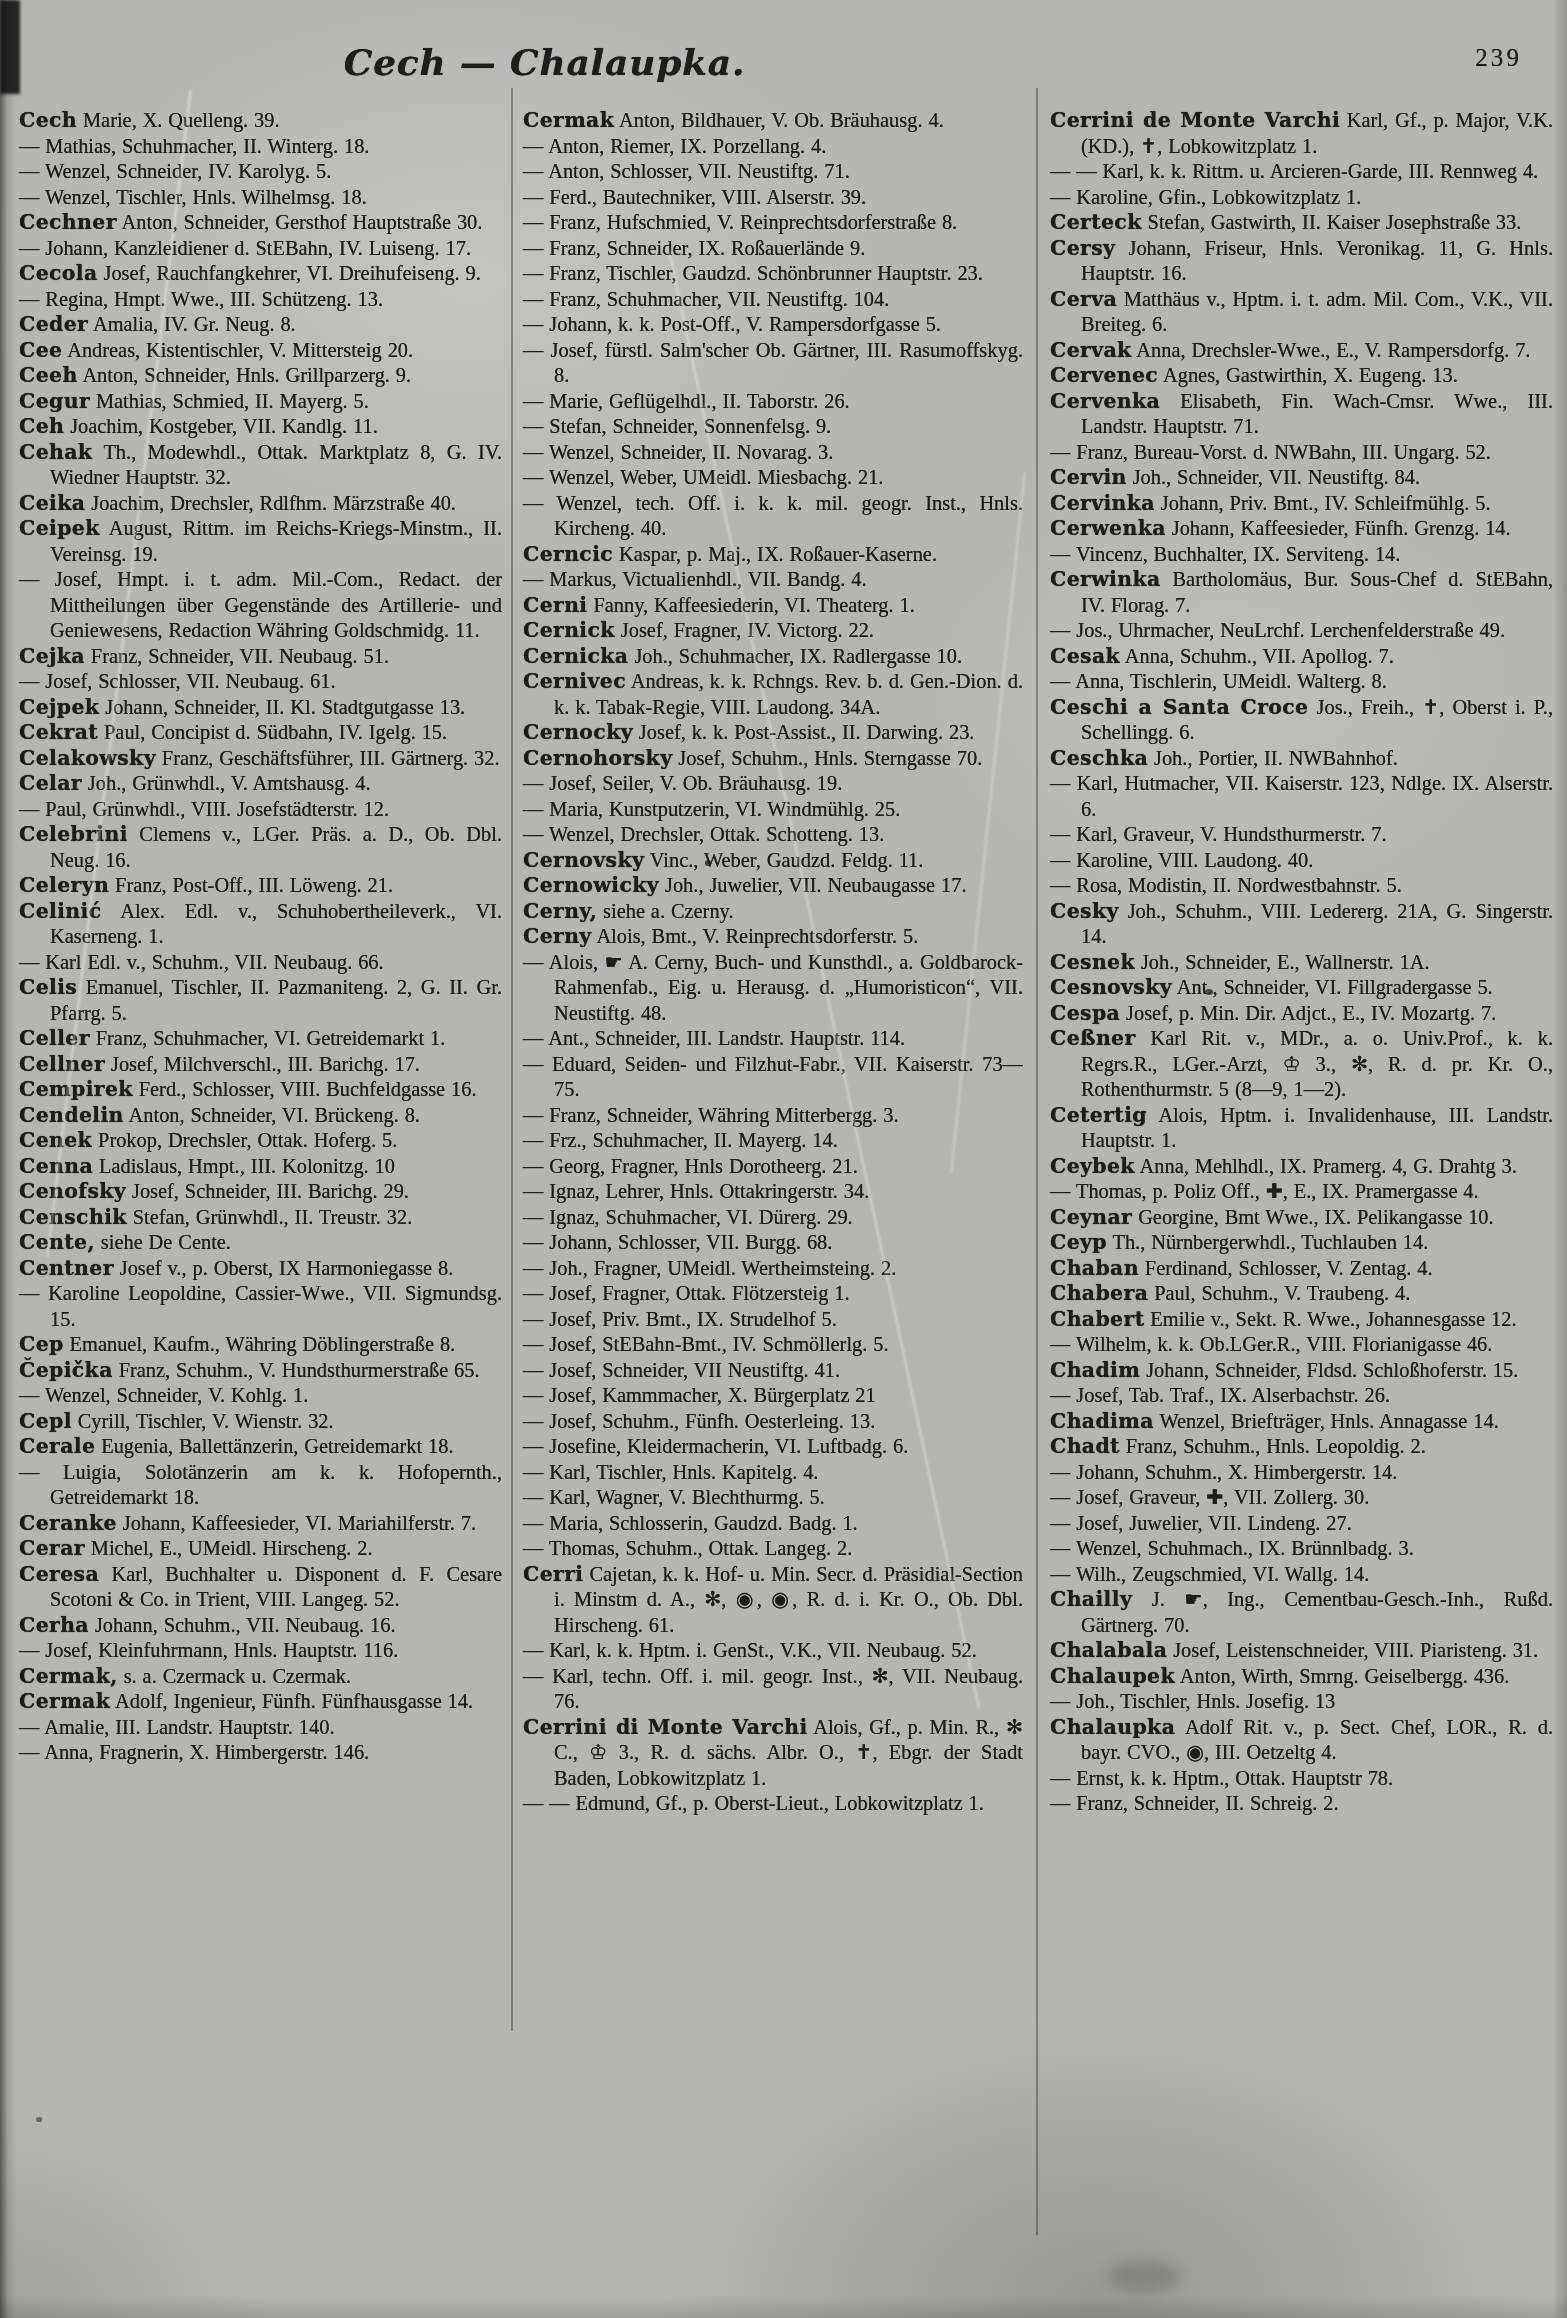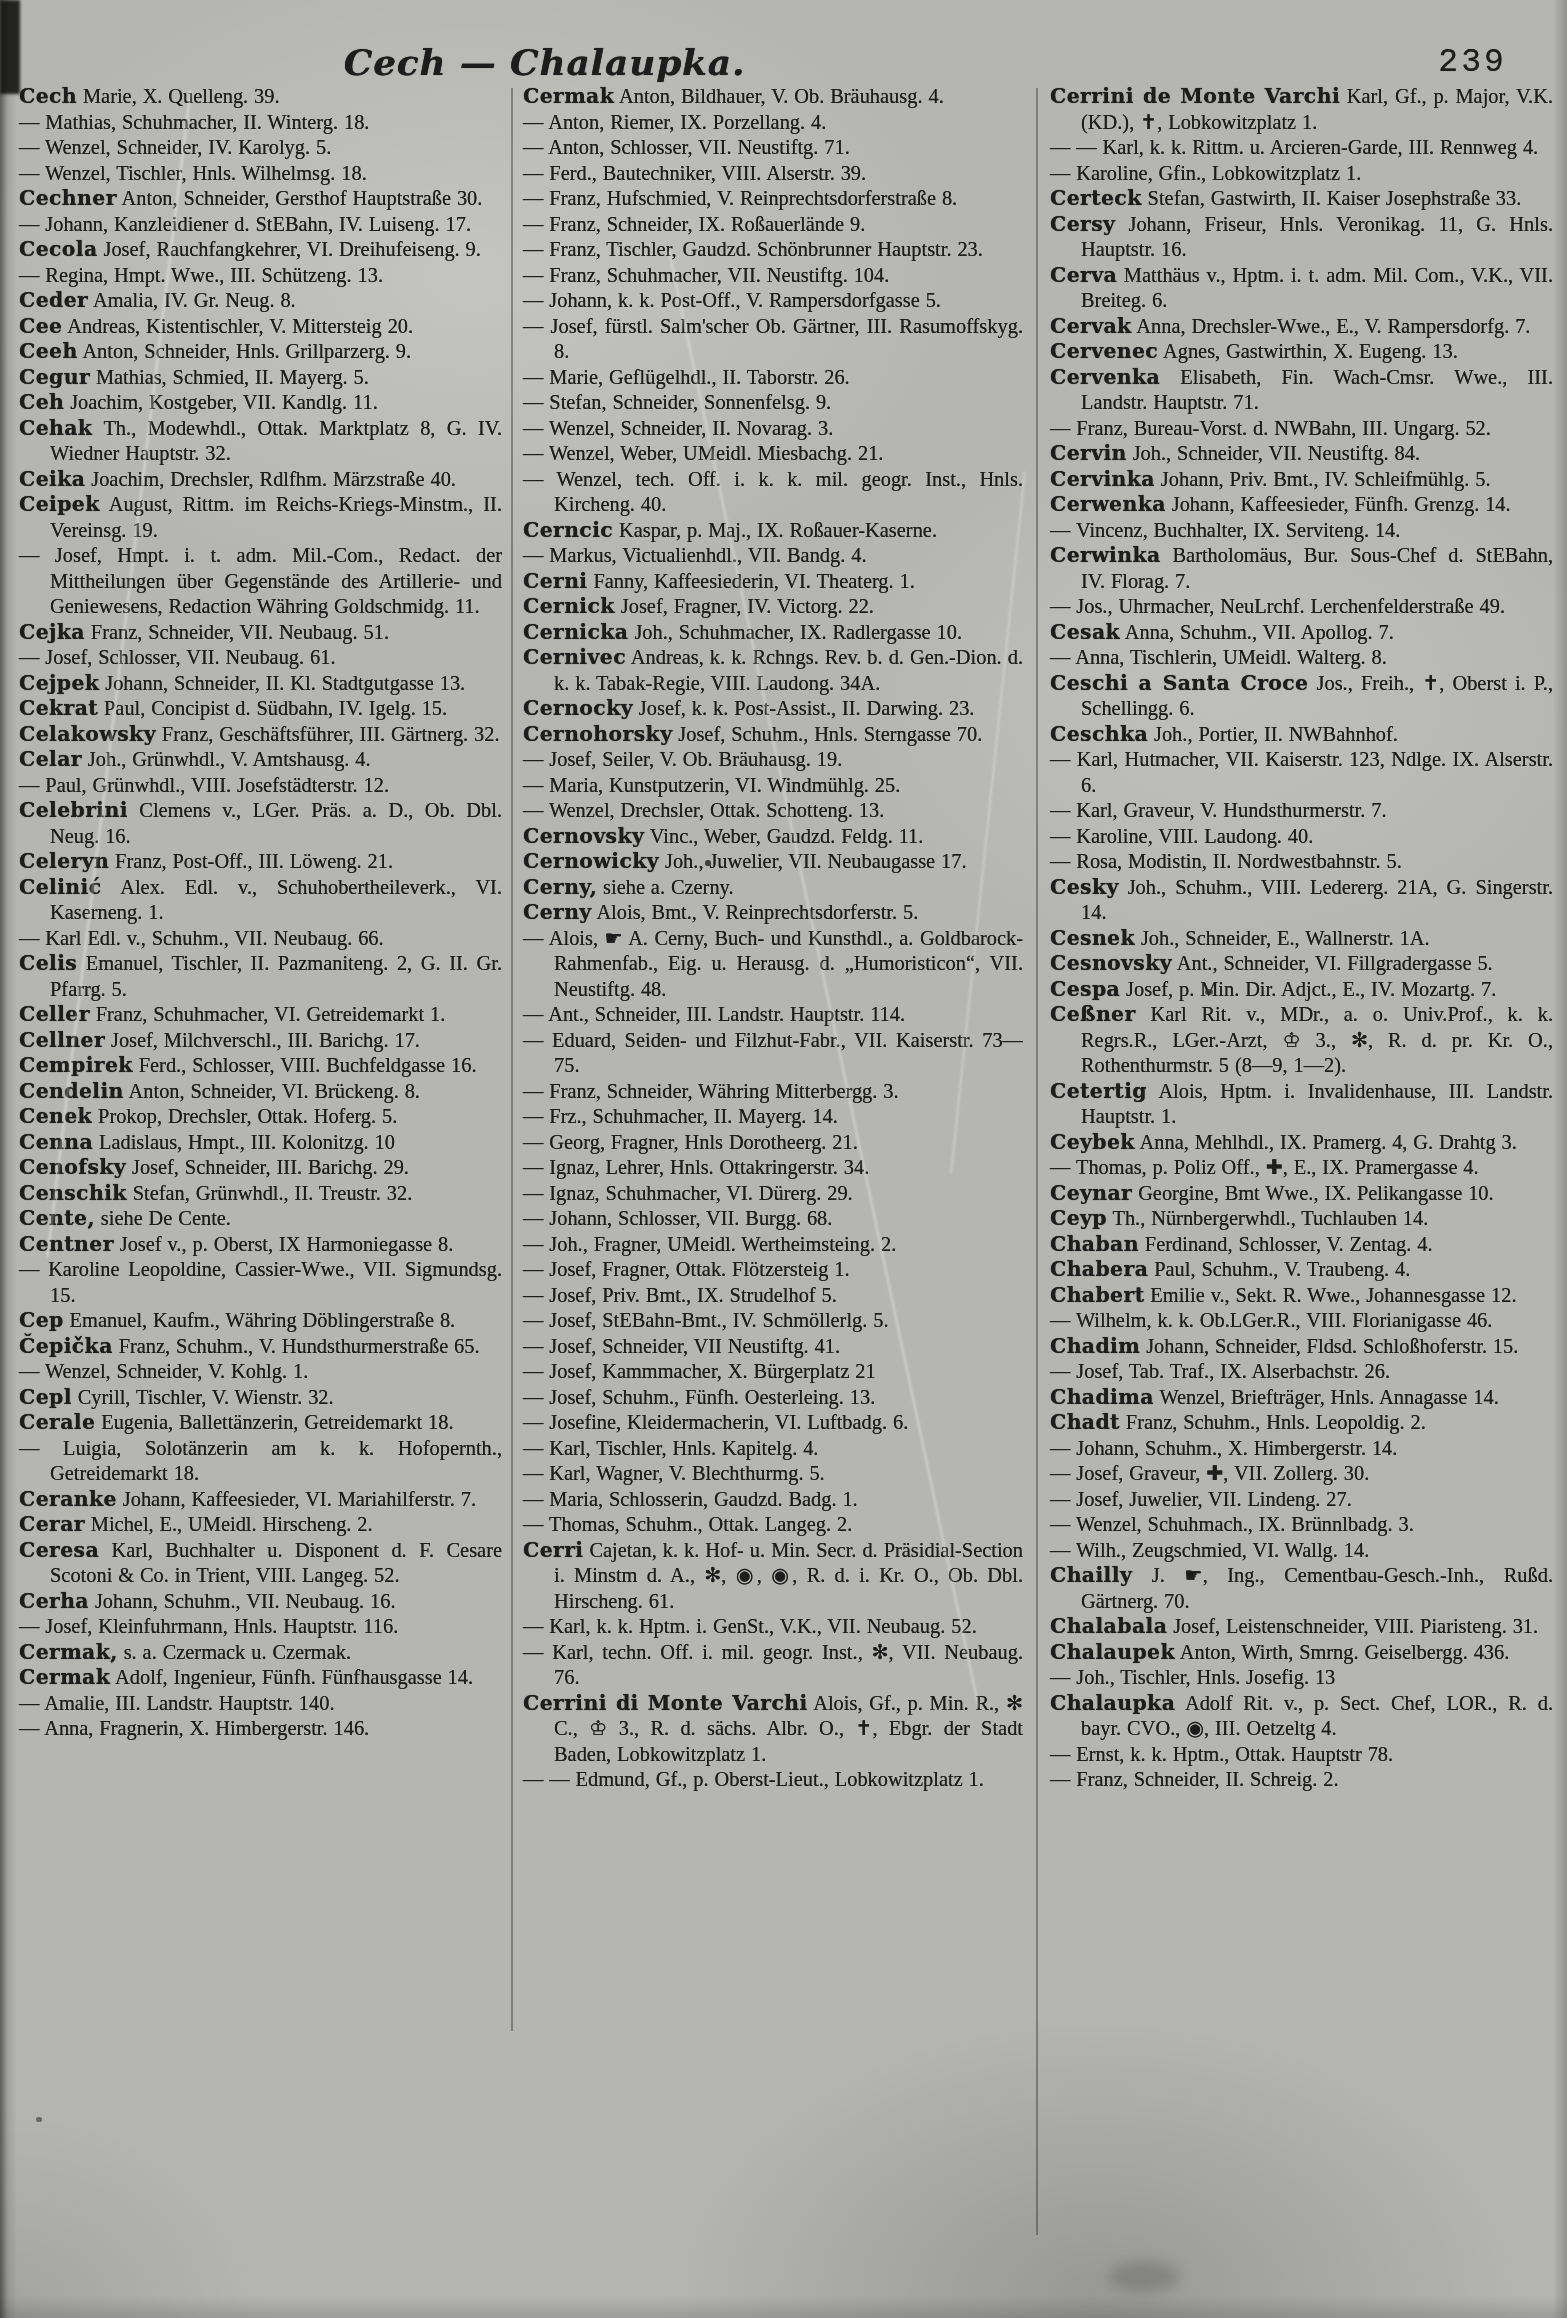--- a/index.html
+++ b/index.html
@@ -21,30 +21,30 @@
   }
   .title{
     position:absolute;top:41px;left:0;width:1089px;
     text-align:center;
     font-family:"DejaVu Serif", serif;
     font-weight:bold;font-size:36px;letter-spacing:0.8px;
     text-shadow:0 0 0.8px rgba(0,0,0,0.8);
     font-style:italic;
   }
   .pagenum{
-    position:absolute;top:44px;right:60px;
-    font-family:Liberation Mono, monospace;
-    font-size:33px;letter-spacing:3.1px;
+    position:absolute;top:44px;right:45px;
+    font-family:Liberation Serif, serif;
+    font-size:25px;letter-spacing:3.1px;
     text-shadow:0 0 0.8px rgba(0,0,0,0.6);
   }
   .rule{position:absolute;top:88px;width:1.6px;background:rgba(35,35,35,0.38);}
   .rule-1{left:511px;height:1943px;}
   .rule-2{left:1036px;height:2147px;}
   .col{
-    position:absolute;top:84px;
+    position:absolute;top:108px;
     font-size:20.4px;line-height:25.5px;
     text-align:justify;
   }
   .col-1{left:19px;width:483px;}
   .col-2{left:523px;width:500px;}
   .col-3{left:1050px;width:503px;}
   .entry{
     margin:0;
     padding-left:31px;text-indent:-31px;
     text-shadow:0 0 0.5px rgba(10,10,10,0.75);

